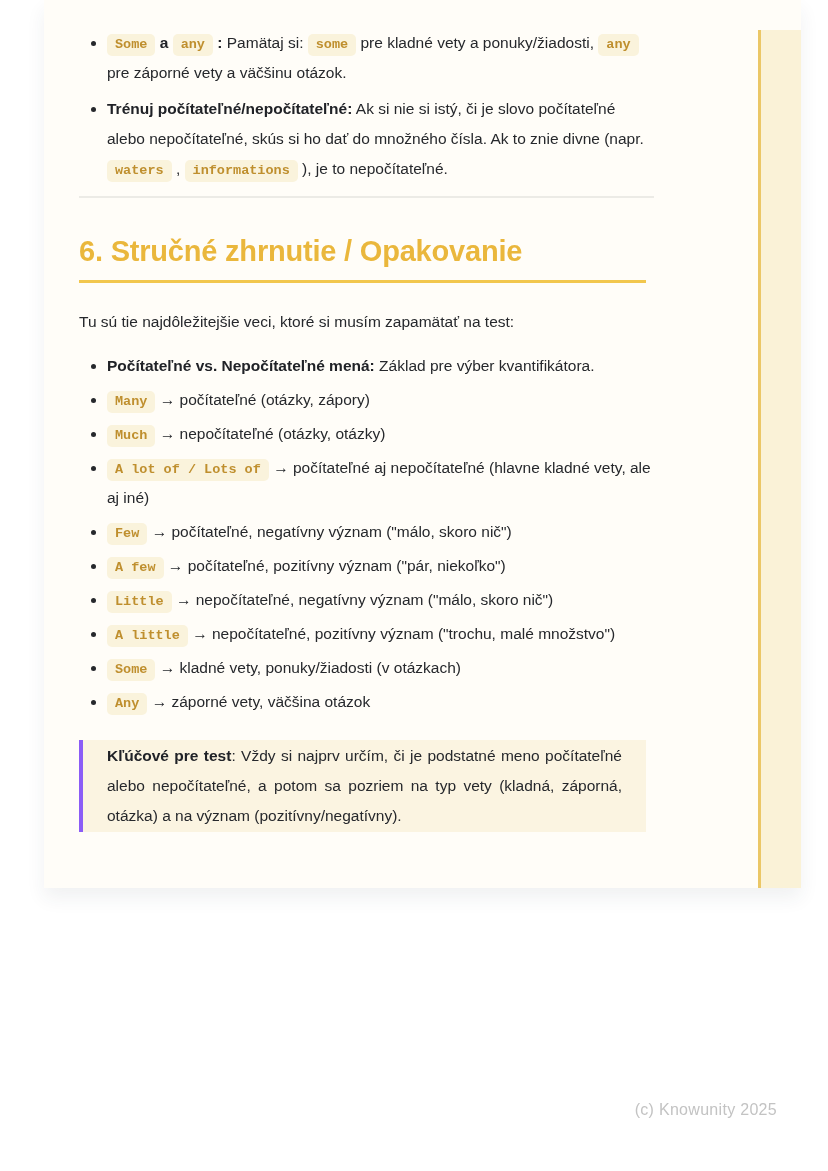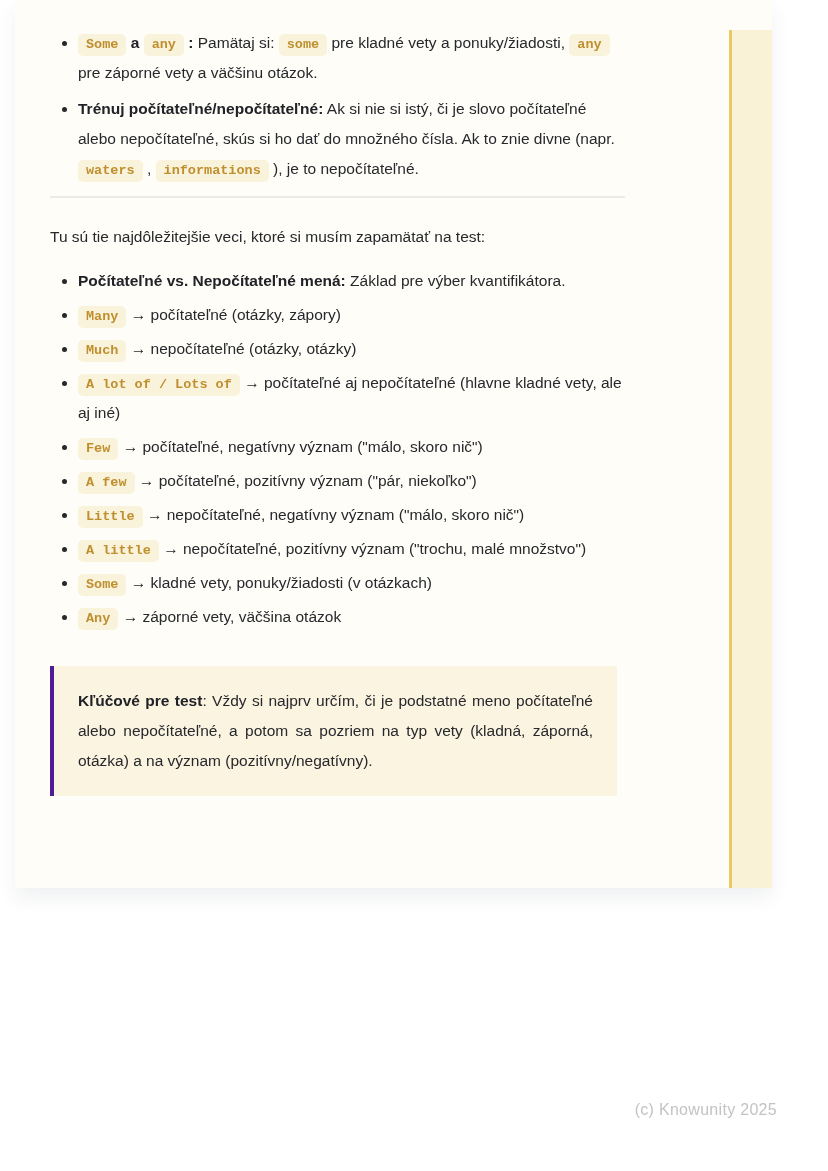--- a/index.html
+++ b/index.html
@@ -13,21 +13,21 @@
     overflow: hidden;
   }
   .canvas {
     position: relative;
     width: 828px;
     height: 1171px;
     background: #ffffff;
   }
   .page-card {
     position: absolute;
-    left: 15px;
+    left: 44px;
     top: 0;
     width: 757px;
     height: 888px;
     background: #fffdf8;
     box-shadow: 0 10px 18px rgba(45, 50, 70, 0.07);
   }
   .edge-strip {
     position: absolute;
     top: 30px;
     right: 0;
@@ -85,25 +85,25 @@
     margin: 36px 0 0 0;
     padding-bottom: 12px;
     border-bottom: 3px solid #f2c74e;
     width: 567px;
     letter-spacing: -0.2px;
   }
   p.intro {
     margin: 24px 0 12px 0;
   }
   .callout {
-    margin-top: 34px;
+    margin-top: 23px;
     width: 515px;
     background: #fbf4e1;
-    border-left: 4px solid #4c1d95;
-    padding: 20px 24px;
+    border-left: 4px solid #8b5cf6;
+    padding: 1px 24px;
     text-align: justify;
     line-height: 30px;
   }
   .footer-copyright {
     position: absolute;
     top: 1101px;
     right: 51px;
     font-size: 16px;
     color: #c3c3c3;
     letter-spacing: 0.3px;
@@ -134,20 +134,21 @@
           <span>Ak si nie si istý, či je slovo počítateľné alebo nepočítateľné, skús si ho dať do množného čísla. Ak to znie divne (napr.</span>
           <span class="badge">waters</span>
           <span>,</span>
           <span class="badge">informations</span>
           <span>), je to nepočítateľné.</span>
         </li>
       </ul>
 
       <hr class="divider">
 
+      <h2 class="section-heading">6. Stručné zhrnutie / Opakovanie</h2>
 
       <p class="intro">Tu sú tie najdôležitejšie veci, ktoré si musím zapamätať na test:</p>
 
       <ul class="doc-list summary">
         <li>
           <strong>Počítateľné vs. Nepočítateľné mená:</strong>
           <span>Základ pre výber kvantifikátora.</span>
         </li>
         <li>
           <span class="badge">Many</span>

